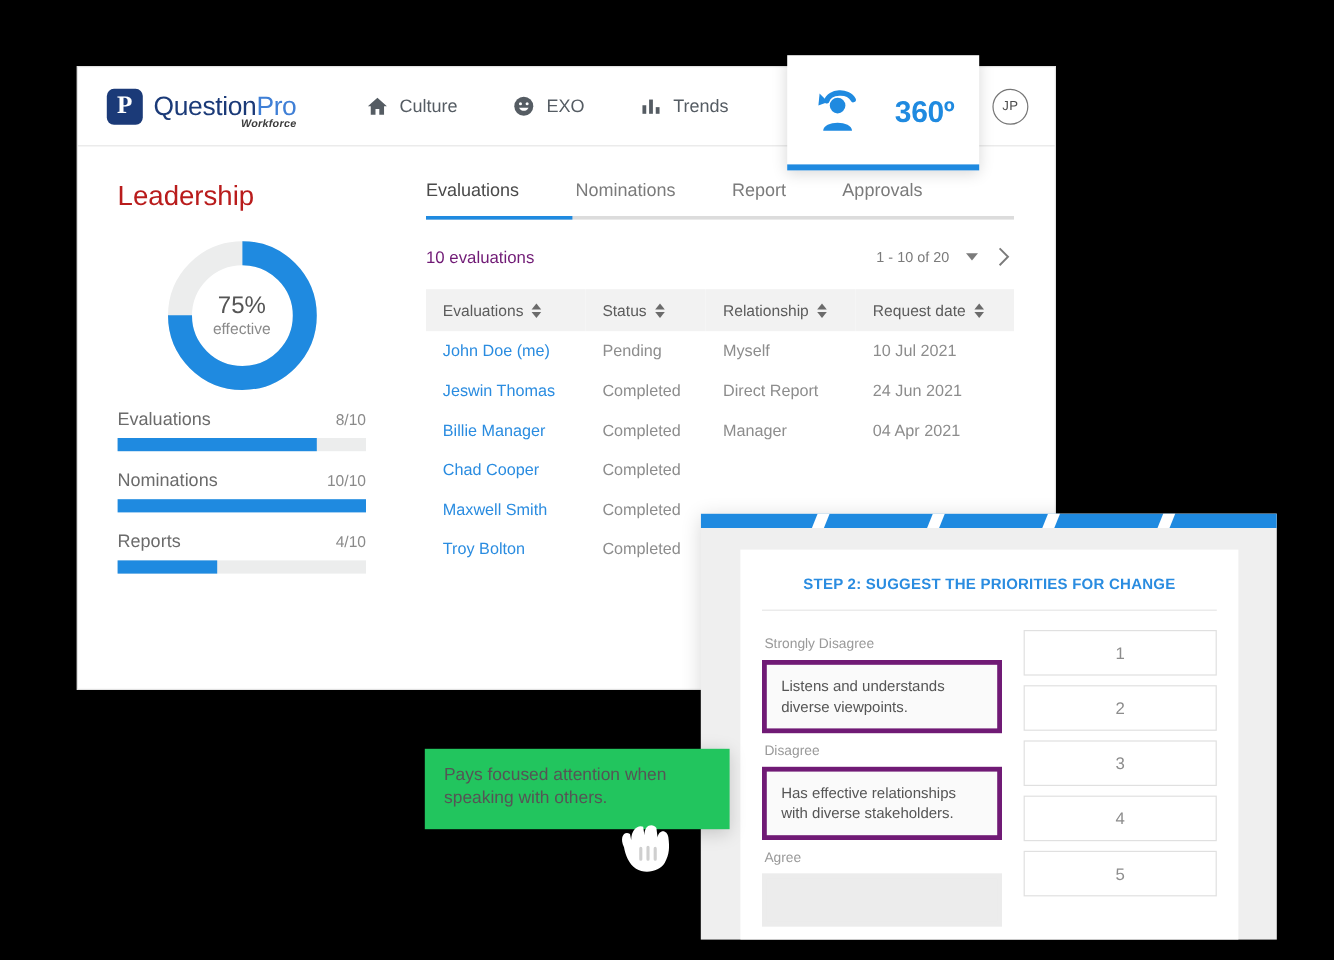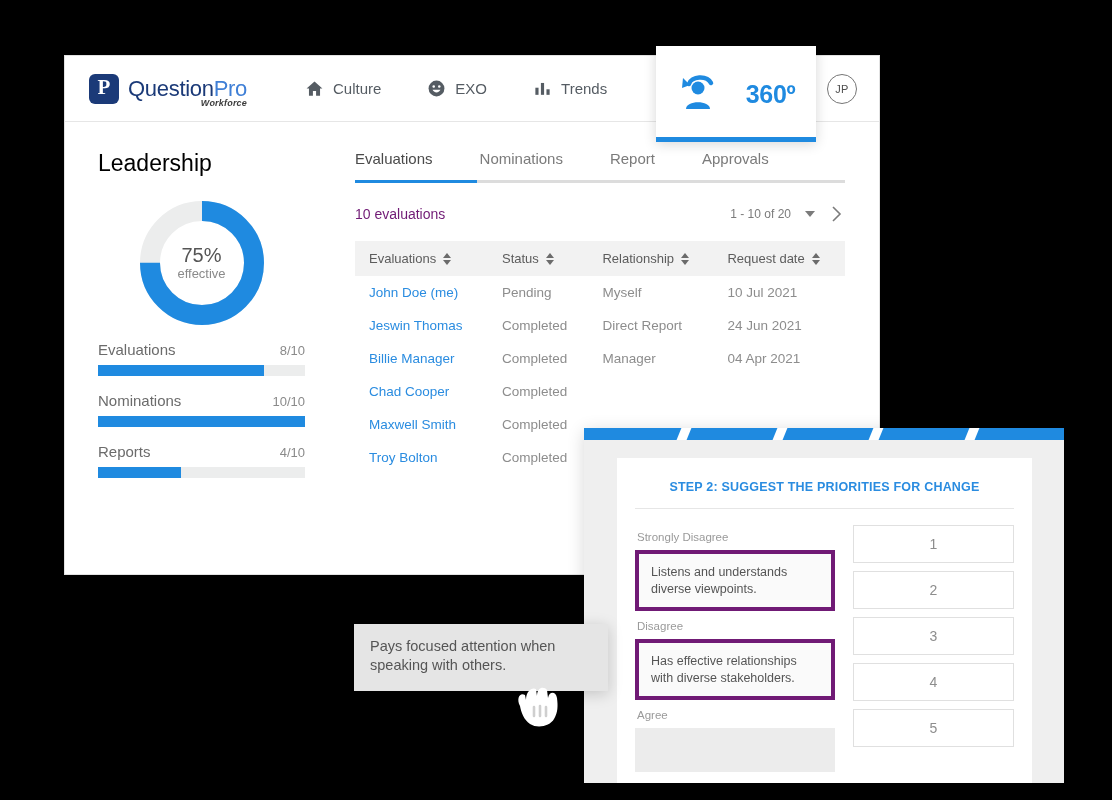--- a/index.html
+++ b/index.html
@@ -82,21 +82,21 @@
     content: ""; position: absolute; left: 0; bottom: 0;
     width: 100%; height: 5px; background: #1f8ae0;
   }
   .tab360 .label { color: #1f8ae0; font-size: 25px; font-weight: bold; letter-spacing: -0.3px; }
 
   
   .app-body { display: flex; height: calc(100% - 66px); }
   .left-pane { width: 270px; padding: 28px 30px 0 33px; }
   .right-pane { flex: 1; padding: 28px 34px 0 20px; }
 
-  .page-title { font-size: 23px; color: #000000; font-weight: normal; }
+  .page-title { font-size: 23px; color: #b91c1c; font-weight: normal; }
 
   .donut-wrap { margin: 22px 0 6px; display: flex; justify-content: center; }
   .donut { position: relative; width: 128px; height: 128px; }
   .donut .center {
     position: absolute; inset: 0; display: flex;
     flex-direction: column; align-items: center; justify-content: center;
   }
   .donut .pct { font-size: 20px; color: #555555; line-height: 1.05; }
   .donut .sub { font-size: 13px; color: #8a8a8a; }
 
@@ -199,21 +199,21 @@
     height: 38px; margin-bottom: 8px;
     display: flex; align-items: center; justify-content: center;
     font-size: 14px; color: #8d8d8d;
     cursor: pointer;
   }
 
   
   .drag-card {
     position: absolute; left: 354px; top: 624px;
     width: 254px; height: 67px;
-    background: #e5e5e5;
+    background: #22c55e;
     box-shadow: 0 3px 14px rgba(0,0,0,0.18);
     padding: 13px 16px;
     font-size: 14.5px; color: #555555; line-height: 1.33;
   }
   .cursor-hand {
     position: absolute; left: 508px; top: 676px;
     width: 62px; height: 56px;
   }
 </style>
 </head>

